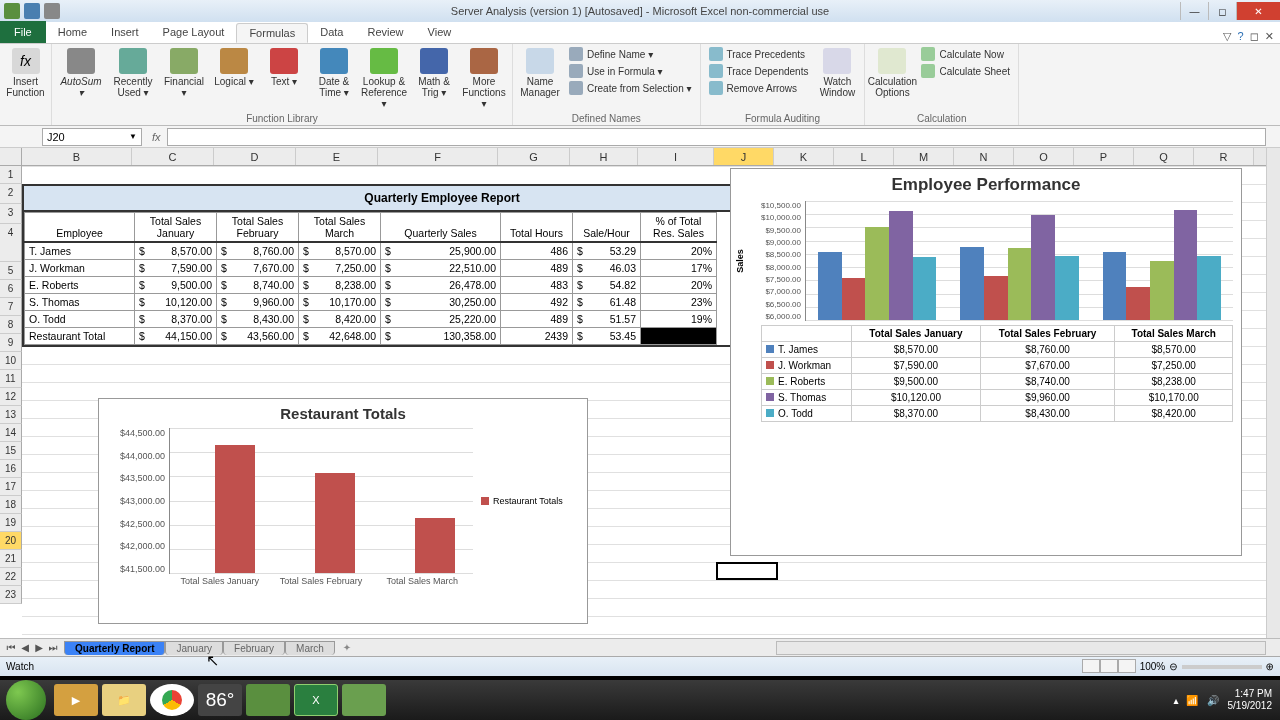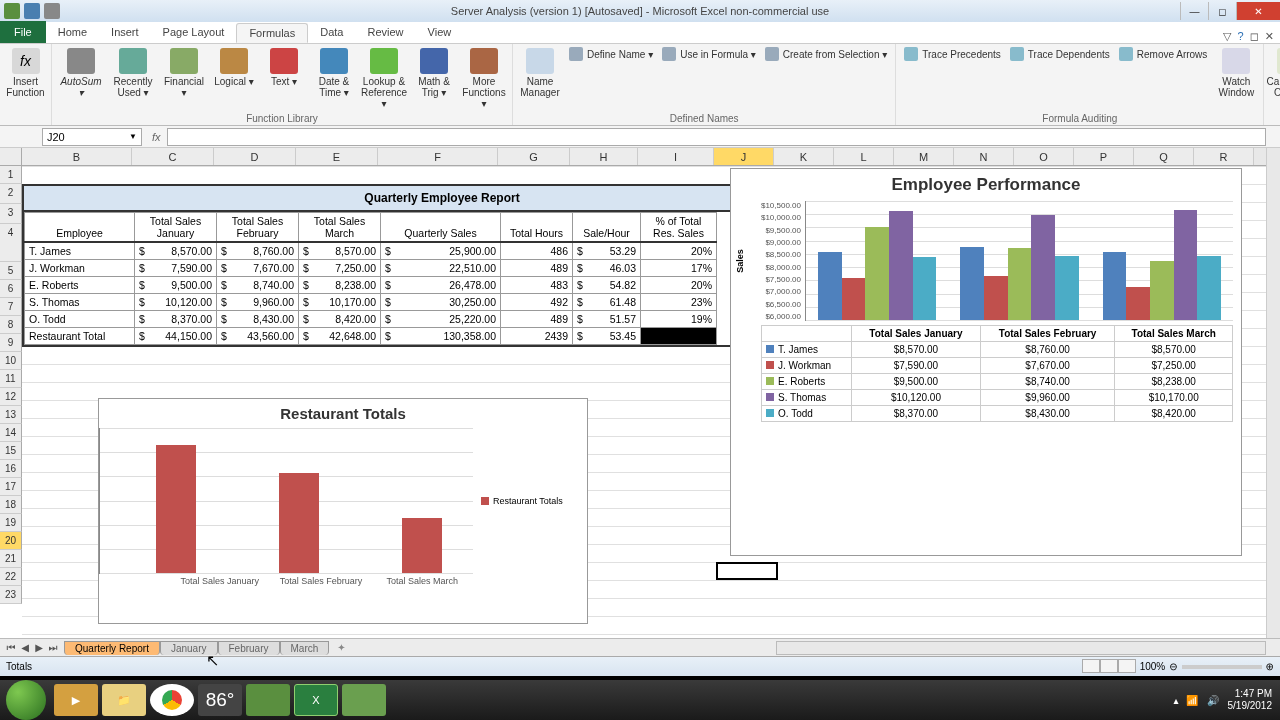--- a/index.html
+++ b/index.html
@@ -24,21 +24,21 @@
 
 .ribbon { height: 82px; background: #f4f4f4; border-bottom: 1px solid #bbb; display: flex; font-size: 10px; }
 .rgroup { border-right: 1px solid #ddd; display: flex; flex-direction: column; padding: 2px 4px 0; }
 .rgroup-body { display: flex; flex: 1; gap: 2px; align-items: flex-start; }
 .rgroup-label { text-align: center; font-size: 10px; color: #666; padding: 1px 0; }
 .rbtn-lg { display: flex; flex-direction: column; align-items: center; width: 46px; padding: 2px; cursor: pointer; }
 .rbtn-lg .ico { width: 28px; height: 26px; border-radius: 3px; margin-bottom: 2px; }
 .rbtn-lg span { font-size: 10px; text-align: center; line-height: 1.1; color: #333; }
 .rbtn-sm { display: flex; align-items: center; gap: 4px; padding: 1px 4px; cursor: pointer; font-size: 10px; color: #333; white-space: nowrap; }
 .rbtn-sm .ico-s { width: 14px; height: 14px; border-radius: 2px; }
-.rcol { display: flex; flex-direction: row; gap: 1px; }
+.rcol { display: flex; flex-direction: column; gap: 1px; }
 
 
 .formula-bar { height: 22px; background: #f4f4f4; border-bottom: 1px solid #ccc; display: flex; align-items: center; font-size: 11px; }
 .name-box { width: 100px; height: 18px; border: 1px solid #aaa; background: #fff; margin: 0 4px 0 42px; padding: 0 4px; display: flex; align-items: center; justify-content: space-between; }
 .fx-label { font-style: italic; color: #666; margin: 0 6px; }
 .formula-input { flex: 1; height: 18px; border: 1px solid #aaa; background: #fff; margin-right: 14px; }
 
 
 .grid-area { position: relative; height: 490px; background: #fff; overflow: hidden; }
 .col-headers { position: absolute; top: 0; left: 22px; right: 14px; height: 18px; display: flex; background: #e8e8e8; border-bottom: 1px solid #aaa; }
@@ -79,21 +79,21 @@
 .mini-table td, .mini-table th { border: 1px solid #ccc; padding: 2px 4px; text-align: center; }
 
 
 .active-cell { position: absolute; border: 2px solid #000; background: #fff; }
 
 
 .sheet-bar { height: 18px; background: #ececec; display: flex; align-items: center; font-size: 10px; border-top: 1px solid #bbb; position: relative; }
 .sheet-nav { display: flex; margin: 0 4px; }
 .sheet-nav span { width: 14px; text-align: center; color: #555; cursor: pointer; }
 .sheet-tab { padding: 1px 10px; background: #fff; border: 1px solid #999; border-bottom: none; border-radius: 0 0 4px 4px; cursor: pointer; }
-.sheet-tab.active { font-weight: normal; background: #fdba74; }
+.sheet-tab.active { font-weight: bold; background: #3b82f6; }
 .sheet-tab.inactive { background: #ddd; color: #666; }
 .hscroll { position: absolute; right: 14px; width: 490px; height: 14px; background: #e8e8e8; border: 1px solid #bbb; }
 
 
 .status-bar { height: 20px; background: linear-gradient(#e8f0f8,#d8e4f0); display: flex; align-items: center; font-size: 10px; padding: 0 6px; justify-content: space-between; border-top: 1px solid #aaa; }
 .zoom-group { display: flex; align-items: center; gap: 4px; }
 .view-btns span { display: inline-block; width: 18px; height: 14px; border: 1px solid #aaa; background: #f4f4f4; }
 
 
 .taskbar { position: absolute; bottom: 0; left: 0; right: 0; height: 40px; background: linear-gradient(#3a3a3a,#1a1a1a); display: flex; align-items: center; }
@@ -379,20 +379,29 @@
               <td class="num cur">53.45</td>
               <td class="num black"></td>
             </tr>
           </tbody>
         </table>
     </div>
 
     <div class="chart-box" style="top:232px;left:76px;width:490px;height:226px">
       <div class="chart-title">Restaurant Totals</div>
       <div style="display:flex;height:146px">
+        <div class="y-axis" id="rt-yaxis" style="width:70px">
+            <div>$44,500.00</div>
+            <div>$44,000.00</div>
+            <div>$43,500.00</div>
+            <div>$43,000.00</div>
+            <div>$42,500.00</div>
+            <div>$42,000.00</div>
+            <div>$41,500.00</div>
+          </div>
         <div class="plot" id="rt-plot" style="margin-right:4px">
             <div class="grid-line" style="top: 0%;"></div>
             <div class="grid-line" style="top: 16.6667%;"></div>
             <div class="grid-line" style="top: 33.3333%;"></div>
             <div class="grid-line" style="top: 50%;"></div>
             <div class="grid-line" style="top: 66.6667%;"></div>
             <div class="grid-line" style="top: 83.3333%;"></div>
             <div class="grid-line" style="top: 100%;"></div>
             <div class="bar" style="background: rgb(192, 80, 77); width: 40px; left: 15%; height: 88.3333%;"></div>
             <div class="bar" style="background: rgb(192, 80, 77); width: 40px; left: 48%; height: 68.6667%;"></div>
@@ -518,21 +527,21 @@
       <div class="sheet-tab active">Quarterly Report</div>
       <div class="sheet-tab inactive">January</div>
       <div class="sheet-tab inactive">February</div>
       <div class="sheet-tab inactive">March</div>
     </div>
   <span style="margin-left:8px;color:#888">✦</span>
   <div class="hscroll"></div>
 </div>
 
 <div class="status-bar">
-  <span>Totals</span>
+  <span>Watch</span>
   <div class="zoom-group">
     <div class="view-btns"><span></span><span></span><span></span></div>
     <span>100%</span>
     <span>⊖</span>
     <div style="width:80px;height:4px;background:#ccc"></div>
     <span>⊕</span>
   </div>
 </div>
 
 <div class="taskbar">

